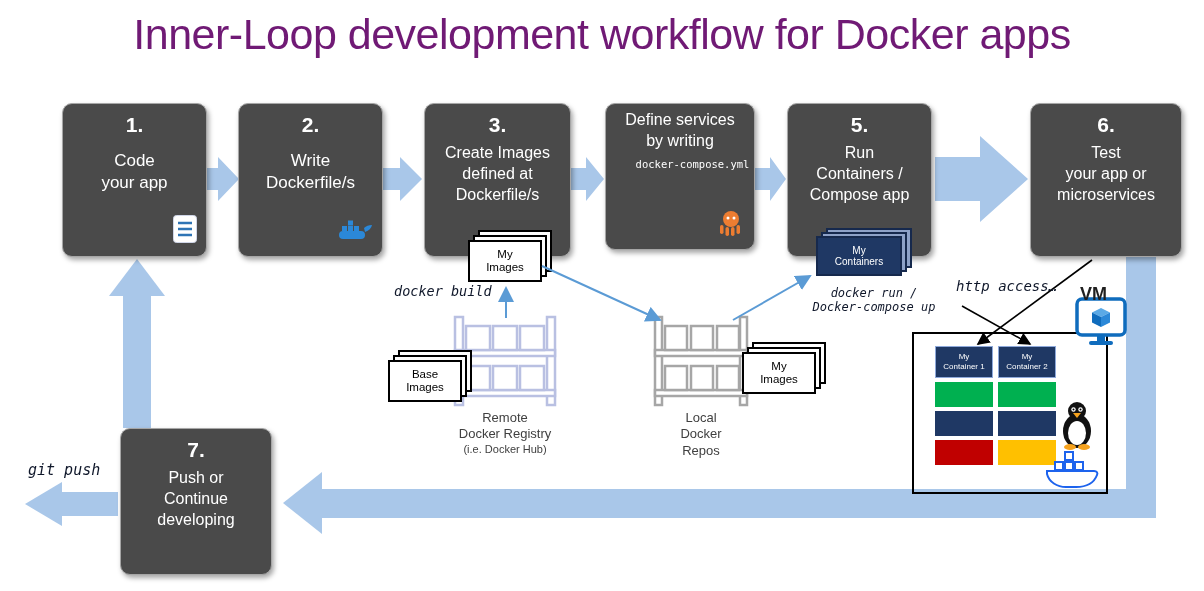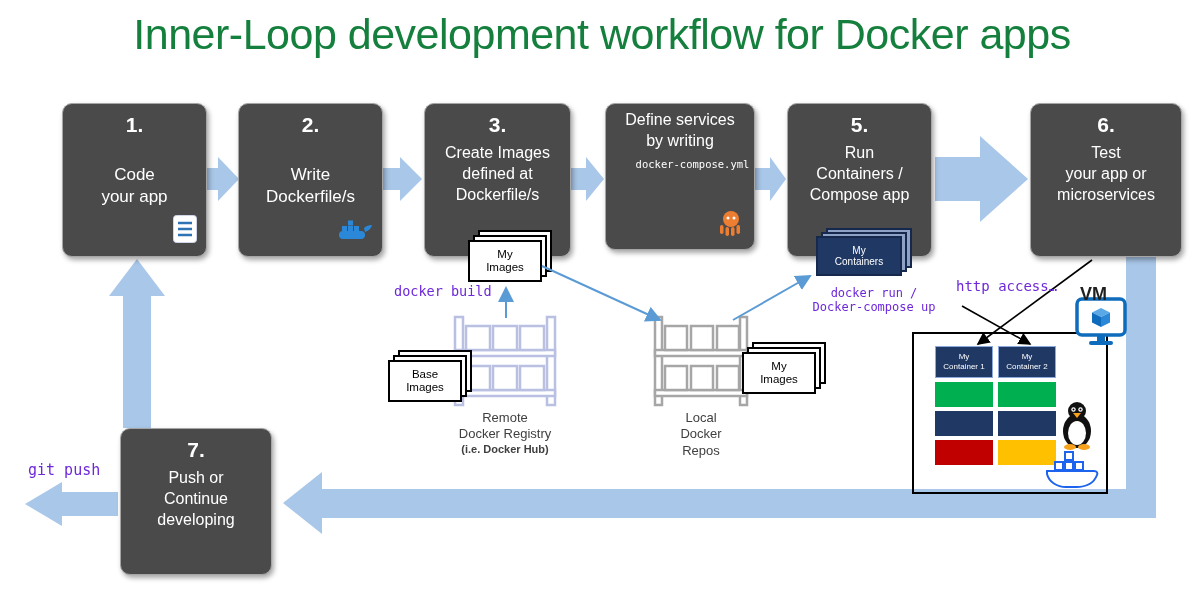--- a/index.html
+++ b/index.html
@@ -1,36 +1,36 @@
 <!DOCTYPE html>
 <html><head>
 <meta charset="utf-8">
 <style>
   html,body{margin:0;padding:0;background:#fff;}
   body{font-family:"Liberation Sans","DejaVu Sans",sans-serif;color:#1f1f1f;}
   .canvas{position:relative;width:1204px;height:591px;background:#fff;overflow:hidden;}
-  .title{position:absolute;left:0;top:10px;width:100%;text-align:center;font-size:43px;font-weight:300;letter-spacing:-0.5px;color:#15803d;z-index:5;}
+  .title{position:absolute;left:0;top:10px;width:100%;text-align:center;font-size:43px;font-weight:300;letter-spacing:-0.5px;color:#701a75;z-index:5;}
   svg.layer{position:absolute;left:0;top:0;pointer-events:none;}
   #flow-layer{z-index:1;}
   #conn-layer{z-index:4;}
   .shelf{position:absolute;z-index:1;}
   .step{position:absolute;background:#4a4a4a;border:1px solid #a6a6a6;border-radius:10px;color:#fff;text-align:center;z-index:2;box-shadow:2px 3px 5px rgba(0,0,0,0.35);}
   .step .num{font-size:21px;font-weight:bold;margin-top:9px;}
   .step .opt{font-size:13px;font-weight:normal;}
-  .step .lines{margin-top:27px;font-size:17px;line-height:1.32;}
+  .step .lines{margin-top:13px;font-size:17px;line-height:1.32;}
   .step .lines.tight{margin-top:5px;font-size:16px;}
   .step .codefile{margin-top:7px;font-family:"DejaVu Sans Mono",monospace;font-size:10.5px;padding-left:25px;}
   .step .cicon{position:absolute;right:8px;bottom:8px;}
   .stack{position:absolute;background:#fff;border:2.5px solid #000;display:flex;flex-direction:column;align-items:center;justify-content:center;font-size:11.5px;line-height:1.12;color:#000;z-index:3;
     box-shadow:5px -5px 0 -2px #fff,5px -5px 0 0 #000,10px -10px 0 -2px #fff,10px -10px 0 0 #000;}
   .stack.navy{background:#1f3864;color:#fff;border-color:#16294d;font-size:10px;
     box-shadow:5px -4px 0 -2px #8ea2c8,5px -4px 0 0 #16294d,10px -8px 0 -2px #8ea2c8,10px -8px 0 0 #16294d;}
   .caption{position:absolute;text-align:center;font-size:13px;color:#404040;line-height:1.25;z-index:5;}
-  .caption .sm{font-size:11px;font-weight:bold;}
-  .codelabel{position:absolute;font-family:"DejaVu Sans Mono",monospace;font-size:13.5px;color:#6d28d9;z-index:5;white-space:nowrap;}
+  .caption .sm{font-size:11px;}
+  .codelabel{position:absolute;font-family:"DejaVu Sans Mono",monospace;font-size:13.5px;color:#0f172a;z-index:5;white-space:nowrap;font-style:italic;}
   .vm-box{position:absolute;left:912px;top:332px;width:192px;height:158px;border:2.5px solid #000;z-index:1;background:transparent;}
   .vm-label{position:absolute;left:1080px;top:284px;font-size:18px;font-weight:bold;z-index:5;}
   .vm-cell{position:absolute;z-index:3;}
   .vm-head{background:#1f3864;color:#fff;font-size:8px;line-height:1.25;text-align:center;display:flex;flex-direction:column;justify-content:center;border:1px solid #8ea9db;box-sizing:border-box;}
   .icon-abs{position:absolute;z-index:4;line-height:0;}
 </style>
 </head>
 <body>
 
 <div class="canvas">

